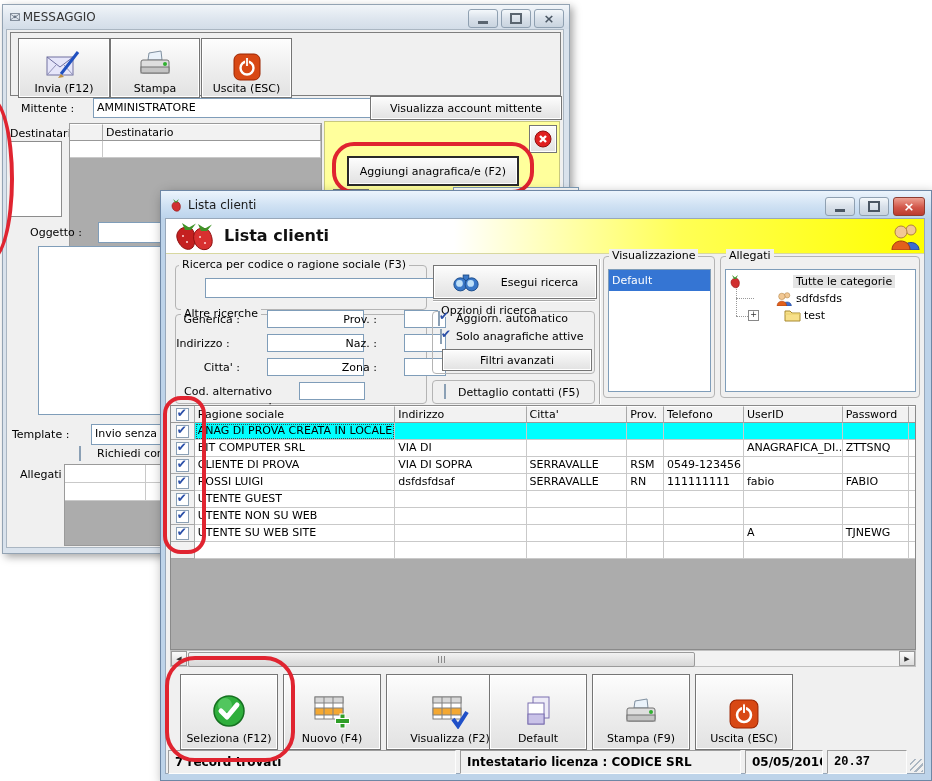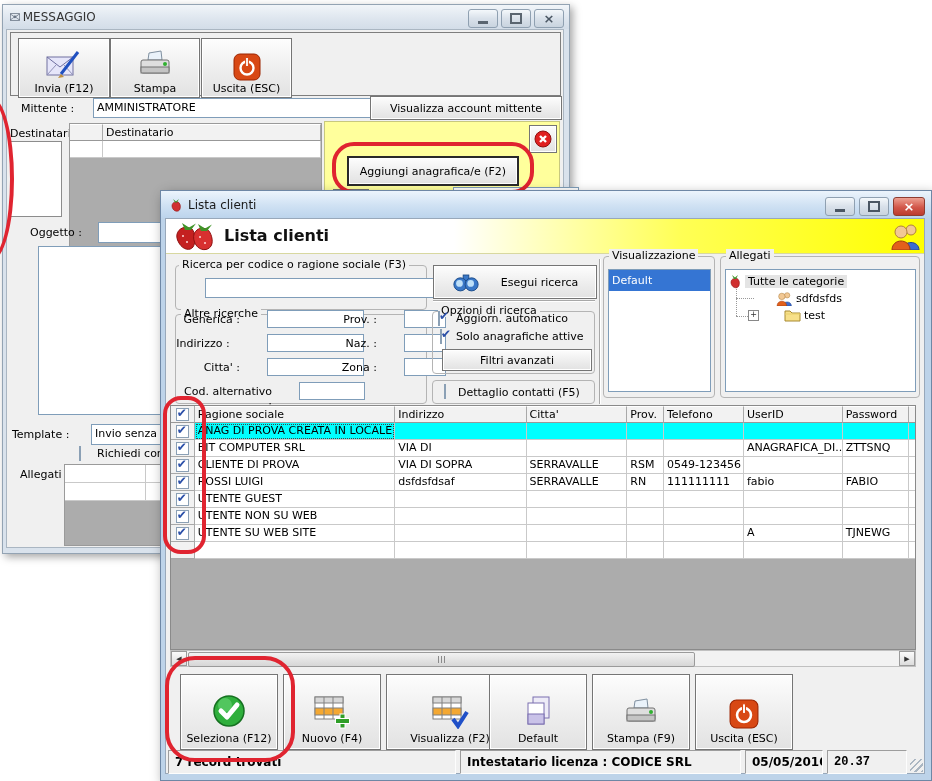--- a/index.html
+++ b/index.html
@@ -35,21 +35,21 @@
   #lista-title{font-size:12px;color:#1a1a1a;margin-left:5px;}
   .close-red{background:linear-gradient(#eda091,#d2574a 55%,#bc3c2e)!important;border-color:#8e3c30!important;color:#fff!important;}
   #lista-content{left:4px;top:27px;width:760px;height:556px;background:#F0F0F0;border:1px solid #98a8ba;box-sizing:border-box;}
   #hdr-band{left:0;top:0;width:758px;height:34px;background:linear-gradient(90deg,#ffffff 0%,#ffffff 38%,#ffff55 68%,#ffff00 100%);
     border-bottom:1px solid #d8d8a0;}
   #hdr-title{font-size:16px;font-weight:bold;color:#111;}
   
   .whitebox{background:#fff;border:1px solid #7F9DB9;box-sizing:border-box;overflow:hidden;}
   .lb-sel{background:#3575d3;color:#fff;padding:4px 3px;}
   .tree-row{position:absolute;height:17px;display:flex;align-items:center;gap:3px;}
-  .tree-sel{background:#e4e4e4;padding:0 3px;}
+  .tree-sel{background:#e4e4e4;padding:0 3px;margin-left:48px;}
   .expander{width:9px;height:9px;border:1px solid #888;background:#fff;font-size:8px;line-height:7px;text-align:center;color:#333;}
   
   #clients-table{left:4px;top:186px;width:746px;height:245px;background:#ACACAC;border:1px solid #8a8a8a;box-sizing:border-box;overflow:hidden;}
   .trow,.thead{display:flex;height:17px;box-sizing:border-box;}
   .th{background:#F2F2F2;border-right:1px solid #a9a9a9;border-bottom:1px solid #989898;border-top:1px solid #fff;
     padding:1px 3px;box-sizing:border-box;white-space:nowrap;overflow:hidden;}
   .tc{background:#fff;border-right:1px solid #c9c9c9;border-bottom:1px solid #c9c9c9;
     padding:1px 3px;box-sizing:border-box;white-space:nowrap;overflow:hidden;}
   .cbcell{width:24px;background:#F2F2F2;border-right:1px solid #a9a9a9;border-bottom:1px solid #a9a9a9;
     display:flex;align-items:center;justify-content:center;padding:0;box-sizing:border-box;}

